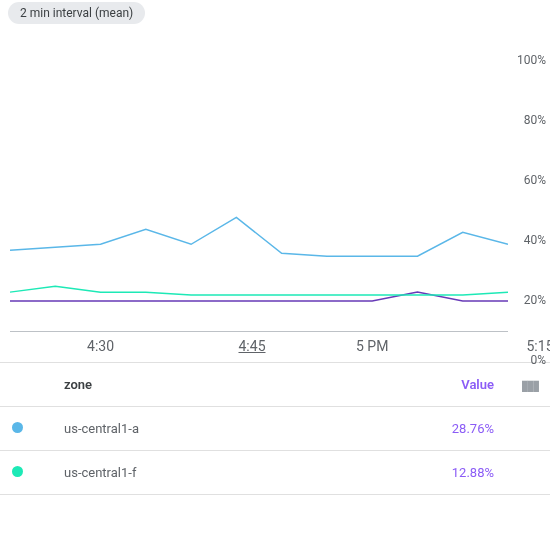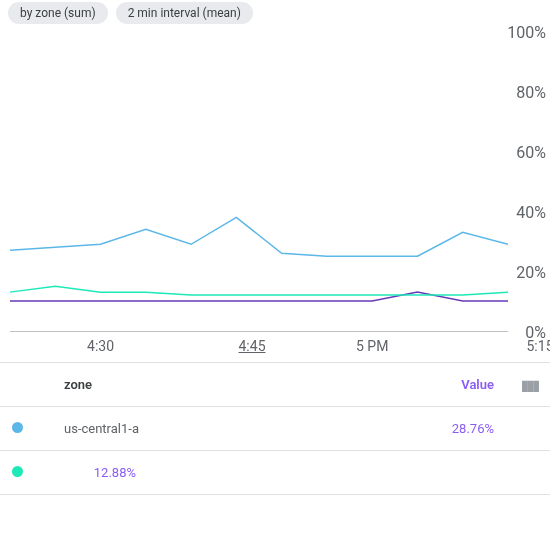--- a/index.html
+++ b/index.html
@@ -30,23 +30,24 @@
     padding: 0 42px 30px 10px;
   }
   .plot {
     position: absolute;
     inset: 0 42px 30px 10px;
     border-bottom: 1px solid #bdc1c6;
   }
   .ylabel {
     position: absolute;
     right: 4px;
-    font-size: 16px;
+    font-size: 12px;
     color: #5f6368;
     transform: translateY(-50%);
+    margin-top: 28px;
   }
   .xlabel {
     position: absolute;
     bottom: 8px;
     font-size: 14px;
     color: #5f6368;
     transform: translateX(-50%);
   }
   svg.lines {
     position: absolute;
@@ -79,21 +80,20 @@
   }
   .swatch {
     width: 11px; height: 11px; border-radius: 50%;
     display: inline-block;
   }
 </style>
 </head>
 <body>
 
 <div class="chips">
-  <span class="chip">by zone (sum)</span>
   <span class="chip">2 min interval (mean)</span>
 </div>
 
 <div class="chart-area">
   <div class="plot" id="plot">
     <svg class="lines" id="svg-lines" preserveAspectRatio="none" viewBox="0 0 498 300">
         <polyline points="0,219 45.27272727272727,216 90.54545454545455,213 135.8181818181818,197.99999999999997 181.0909090909091,213 226.36363636363635,186 271.6363636363636,222 316.9090909090909,225 362.1818181818182,225 407.4545454545455,225 452.7272727272727,200.99999999999997 498,213" fill="none" stroke="#5ab7e8" stroke-width="1.5"></polyline>
         <polyline points="0,270 45.27272727272727,270 90.54545454545455,270 135.8181818181818,270 181.0909090909091,270 226.36363636363635,270 271.6363636363636,270 316.9090909090909,270 362.1818181818182,270 407.4545454545455,261 452.7272727272727,270 498,270" fill="none" stroke="#673ab7" stroke-width="1.5"></polyline>
         <polyline points="0,261 45.27272727272727,255 90.54545454545455,261 135.8181818181818,261 181.0909090909091,264 226.36363636363635,264 271.6363636363636,264 316.9090909090909,264 362.1818181818182,264 407.4545454545455,264 452.7272727272727,264 498,261" fill="none" stroke="#1de9b6" stroke-width="1.5"></polyline>
       </svg>
@@ -119,17 +119,18 @@
   </div>
   <div id="legend-body">
       <div class="trow">
         <span class="col-swatch"><span class="swatch" style="background:#5ab7e8"></span></span>
         <span class="col-name">us-central1-a</span>
         <span class="col-value">28.76%</span>
         <span class="col-drag"></span>
       </div>
       <div class="trow">
         <span class="col-swatch"><span class="swatch" style="background:#1de9b6"></span></span>
+        <span class="col-name">us-central1-f</span>
         <span class="col-value">12.88%</span>
         <span class="col-drag"></span>
       </div>
     </div>
 </div>
 
 </body></html>

